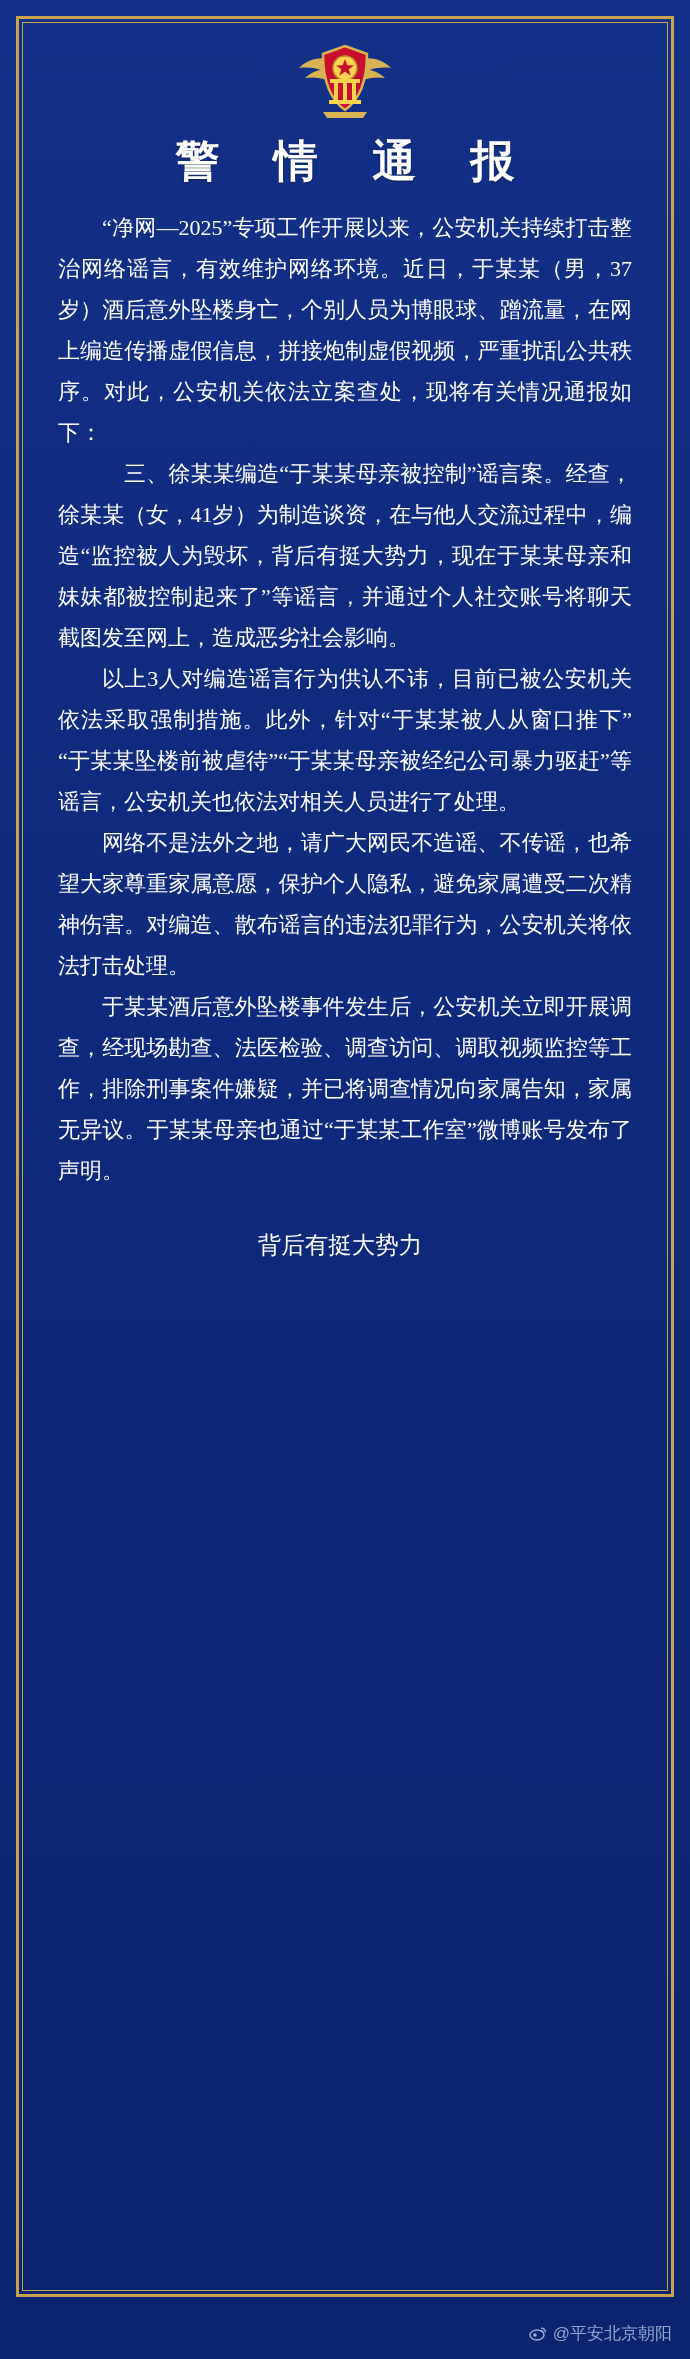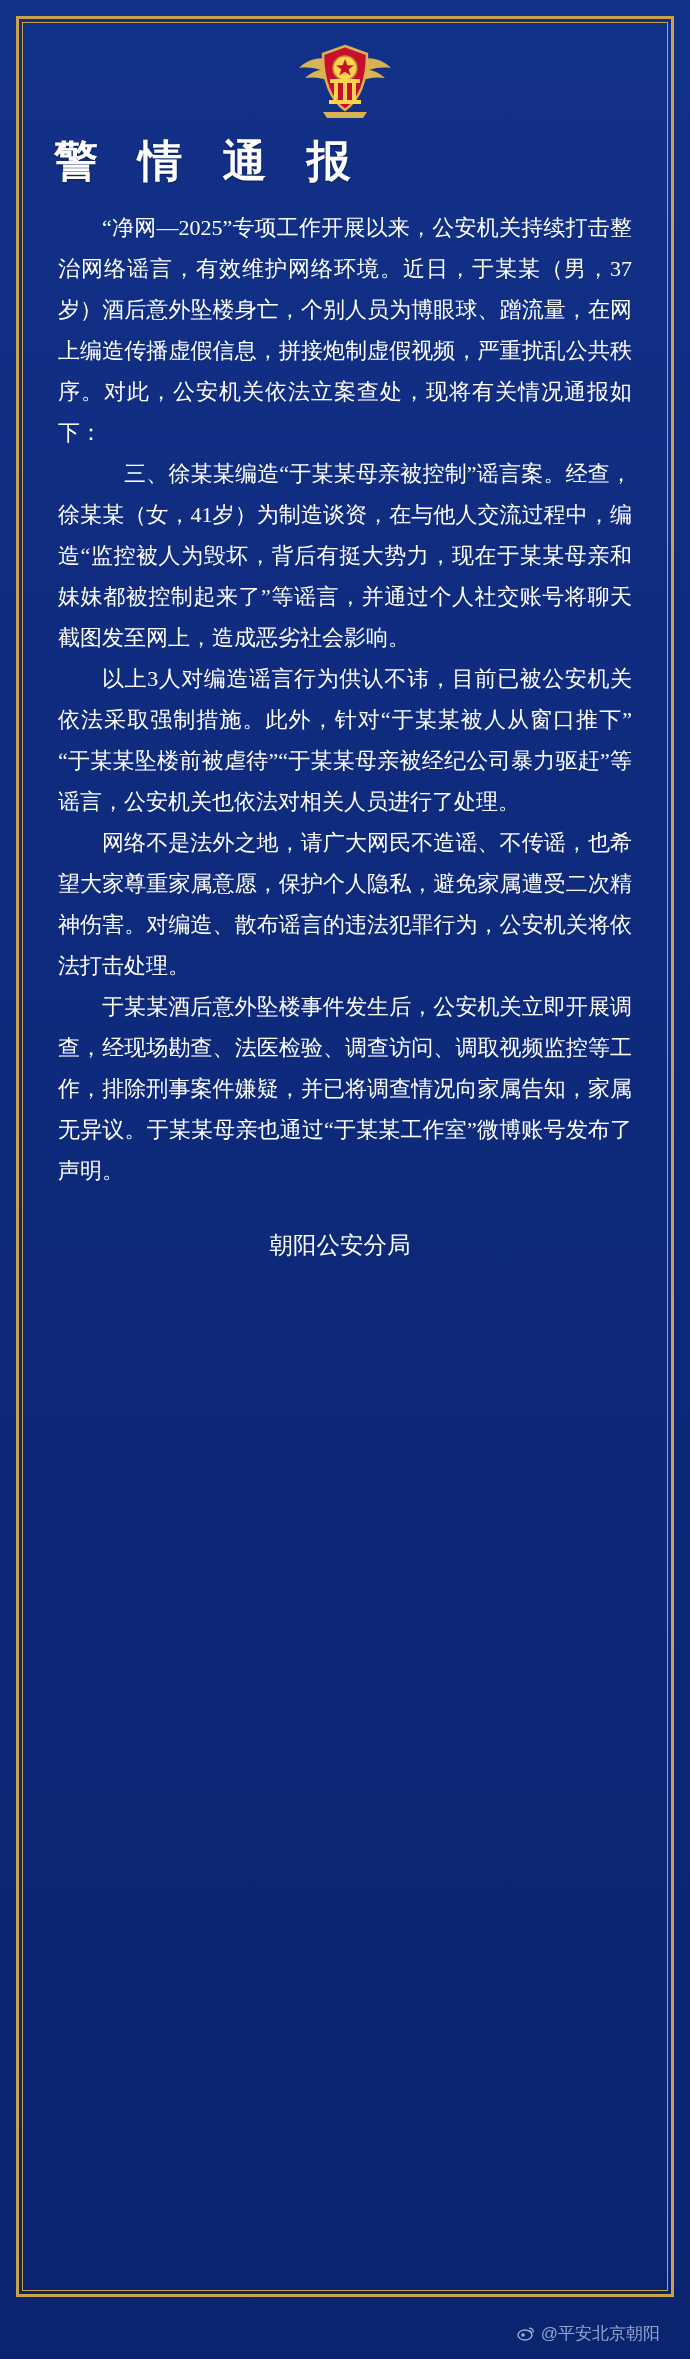--- a/index.html
+++ b/index.html
@@ -53,28 +53,28 @@
   .emblem {
     width: 100%;
     display: flex;
     justify-content: center;
     margin-top: 4px;
     margin-bottom: 6px;
   }
   .emblem svg { display: block; }
 
   .title {
-    text-align: left;
+    text-align: center;
     color: #ffffff;
     font-size: 44px;
     letter-spacing: 14px;
     font-weight: bold;
     text-indent: 14px;
     margin: 6px 0 16px 0;
-    font-family: Liberation Sans, sans-serif;
+    font-family: Liberation Mono, monospace;
     text-shadow: 0 1px 2px rgba(0,0,0,0.35);
   }
 
   .body-text {
     color: #ffffff;
     font-size: 22px;
     line-height: 41px;
     text-align: justify;
     text-justify: inter-ideograph;
     padding: 0 18px;
@@ -99,21 +99,21 @@
   
   .watermark {
     position: absolute;
     left: 0;
     right: 0;
     bottom: 0;
     height: 52px;
     display: flex;
     align-items: center;
     justify-content: flex-end;
-    padding-right: 30px;
+    padding-right: 18px;
     color: #9fb0d8;
     font-size: 17px;
     font-family: "Liberation Sans", sans-serif;
     box-sizing: border-box;
   }
   .watermark .wb-icon {
     display: inline-flex;
     align-items: center;
     margin-right: 6px;
   }
@@ -162,21 +162,21 @@
 
     <div class="body-text">
       <p>“净网—2025”专项工作开展以来，公安机关持续打击整治网络谣言，有效维护网络环境。近日，于某某（男，37岁）酒后意外坠楼身亡，个别人员为博眼球、蹭流量，在网上编造传播虚假信息，拼接炮制虚假视频，严重扰乱公共秩序。对此，公安机关依法立案查处，现将有关情况通报如下：</p>
       <p class="sub">三、徐某某编造“于某某母亲被控制”谣言案。经查，徐某某（女，41岁）为制造谈资，在与他人交流过程中，编造“监控被人为毁坏，背后有挺大势力，现在于某某母亲和妹妹都被控制起来了”等谣言，并通过个人社交账号将聊天截图发至网上，造成恶劣社会影响。</p>
       <p>以上3人对编造谣言行为供认不讳，目前已被公安机关依法采取强制措施。此外，针对“于某某被人从窗口推下”“于某某坠楼前被虐待”“于某某母亲被经纪公司暴力驱赶”等谣言，公安机关也依法对相关人员进行了处理。</p>
       <p>网络不是法外之地，请广大网民不造谣、不传谣，也希望大家尊重家属意愿，保护个人隐私，避免家属遭受二次精神伤害。对编造、散布谣言的违法犯罪行为，公安机关将依法打击处理。</p>
       <p>于某某酒后意外坠楼事件发生后，公安机关立即开展调查，经现场勘查、法医检验、调查访问、调取视频监控等工作，排除刑事案件嫌疑，并已将调查情况向家属告知，家属无异议。于某某母亲也通过“于某某工作室”微博账号发布了声明。</p>
     </div>
 
     <div class="signature">
-      <div>朝阳公安分局</div>
+      <div>背后有挺大势力</div>
     </div>
 
   </div>
 
   <div class="watermark">
     <span class="wb-icon">
       <svg width="18" height="18" viewBox="0 0 18 18" xmlns="http://www.w3.org/2000/svg">
         <ellipse cx="8" cy="11" rx="7" ry="5" fill="none" stroke="#9fb0d8" stroke-width="1.4"></ellipse>
         <circle cx="6" cy="11" r="1.8" fill="#9fb0d8"></circle>
         <path d="M12.5 4.2 C14.8 4.2 16.4 5.9 16.2 8" fill="none" stroke="#9fb0d8" stroke-width="1.3" stroke-linecap="round"></path>

